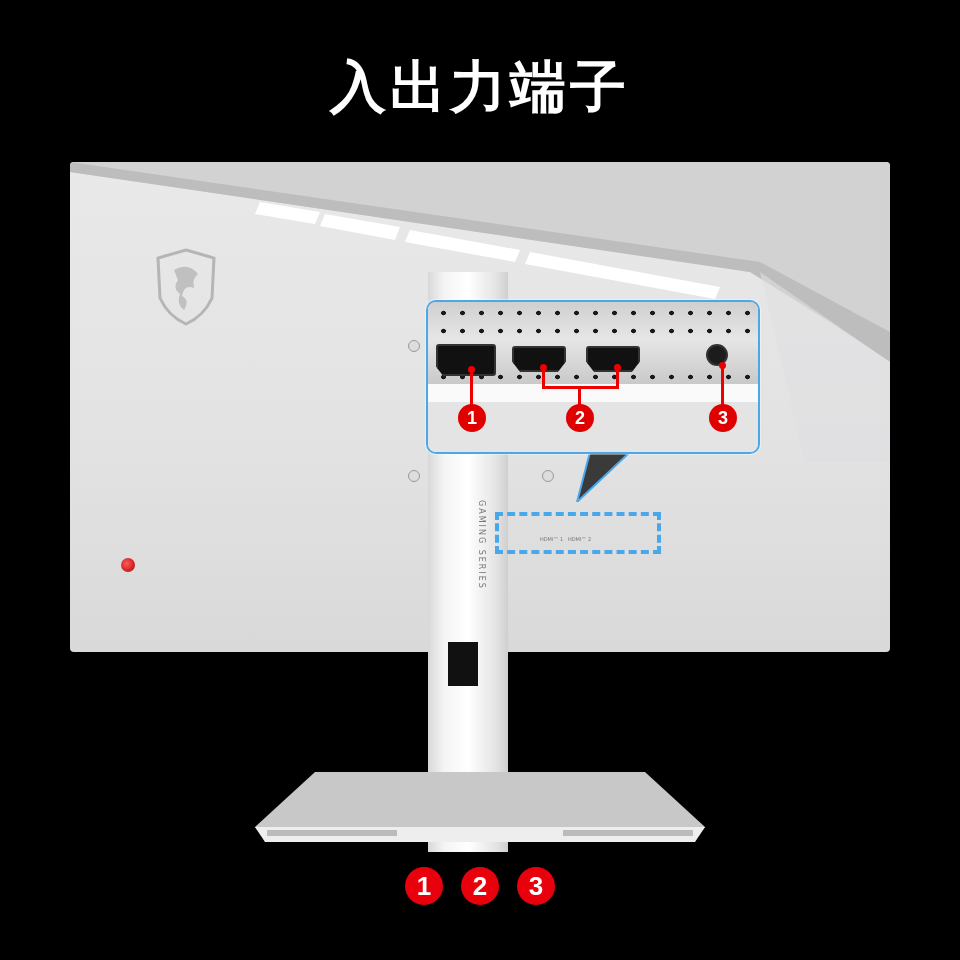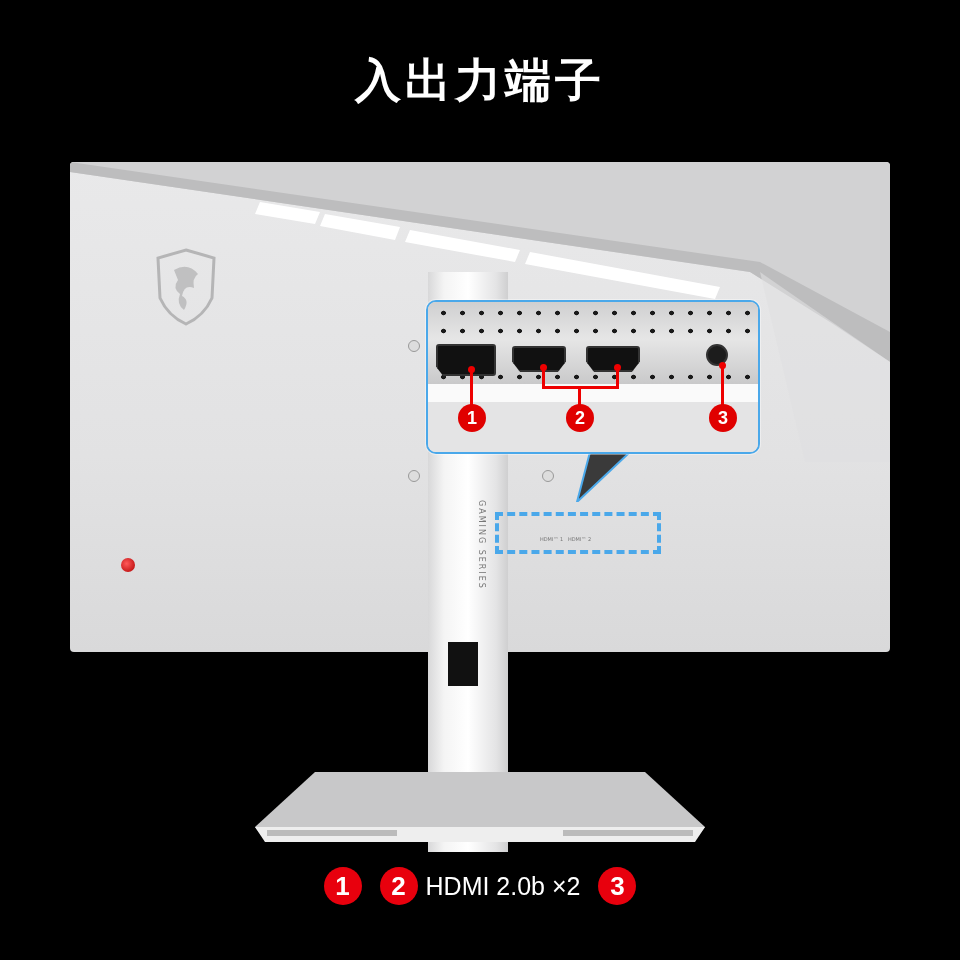--- a/index.html
+++ b/index.html
@@ -1,17 +1,17 @@
 <!DOCTYPE html>
 <html><head>
 <meta charset="utf-8">
 <style>
   html,body{margin:0;padding:0;background:#000;}
   body{width:960px;height:960px;position:relative;overflow:hidden;font-family:"DejaVu Sans","Liberation Sans",sans-serif;color:#fff;}
-  .title{position:absolute;left:0;top:50px;width:960px;text-align:center;font-size:46px;font-weight:bold;letter-spacing:4px;color:#fff;}
+  .title{position:absolute;left:0;top:50px;width:960px;text-align:center;font-size:56px;font-weight:bold;letter-spacing:4px;color:#fff;}
   .monitor{position:absolute;left:70px;top:162px;width:820px;height:490px;background:linear-gradient(180deg,#e9e9ea 0%,#e2e2e3 60%,#d9d9da 100%);border-radius:4px;overflow:hidden;}
   .top-slope{position:absolute;left:0;top:0;width:820px;height:300px;}
   .logo-shield{position:absolute;left:84px;top:86px;width:64px;height:78px;}
   .stand-neck{position:absolute;left:428px;top:272px;width:80px;height:580px;background:linear-gradient(90deg,#d8d8d9 0%,#f4f4f4 20%,#ffffff 50%,#e4e4e5 85%,#cfcfd0 100%);}
   .stand-neck .slot{position:absolute;left:20px;top:370px;width:30px;height:44px;background:#111;}
   .neck-text{position:absolute;left:474px;top:500px;width:12px;height:120px;font-size:8px;color:#777;writing-mode:vertical-rl;letter-spacing:2px;}
   .base{position:absolute;left:255px;top:772px;width:450px;height:72px;}
   .vesa{position:absolute;left:400px;top:330px;width:160px;height:160px;}
   .screw{position:absolute;width:10px;height:10px;border-radius:50%;border:1px solid #999;background:#ddd;}
   .power{position:absolute;left:121px;top:558px;width:14px;height:14px;border-radius:50%;background:radial-gradient(circle at 40% 40%,#ff5a5a,#b00000);}
@@ -114,18 +114,17 @@
   <div class="badge" style="left:138px;top:102px;">2</div>
   <div class="badge" style="left:281px;top:102px;">3</div>
 </div>
 
 <div class="legend">
   <div class="legend-item">
     <span class="num">1</span>
   </div>
   <div class="legend-item">
     <span class="num">2</span>
-    <span>HDMI 2.0b ×2</span>
   </div>
   <div class="legend-item">
     <span class="num">3</span>
   </div>
 </div>
 
 </body></html>

